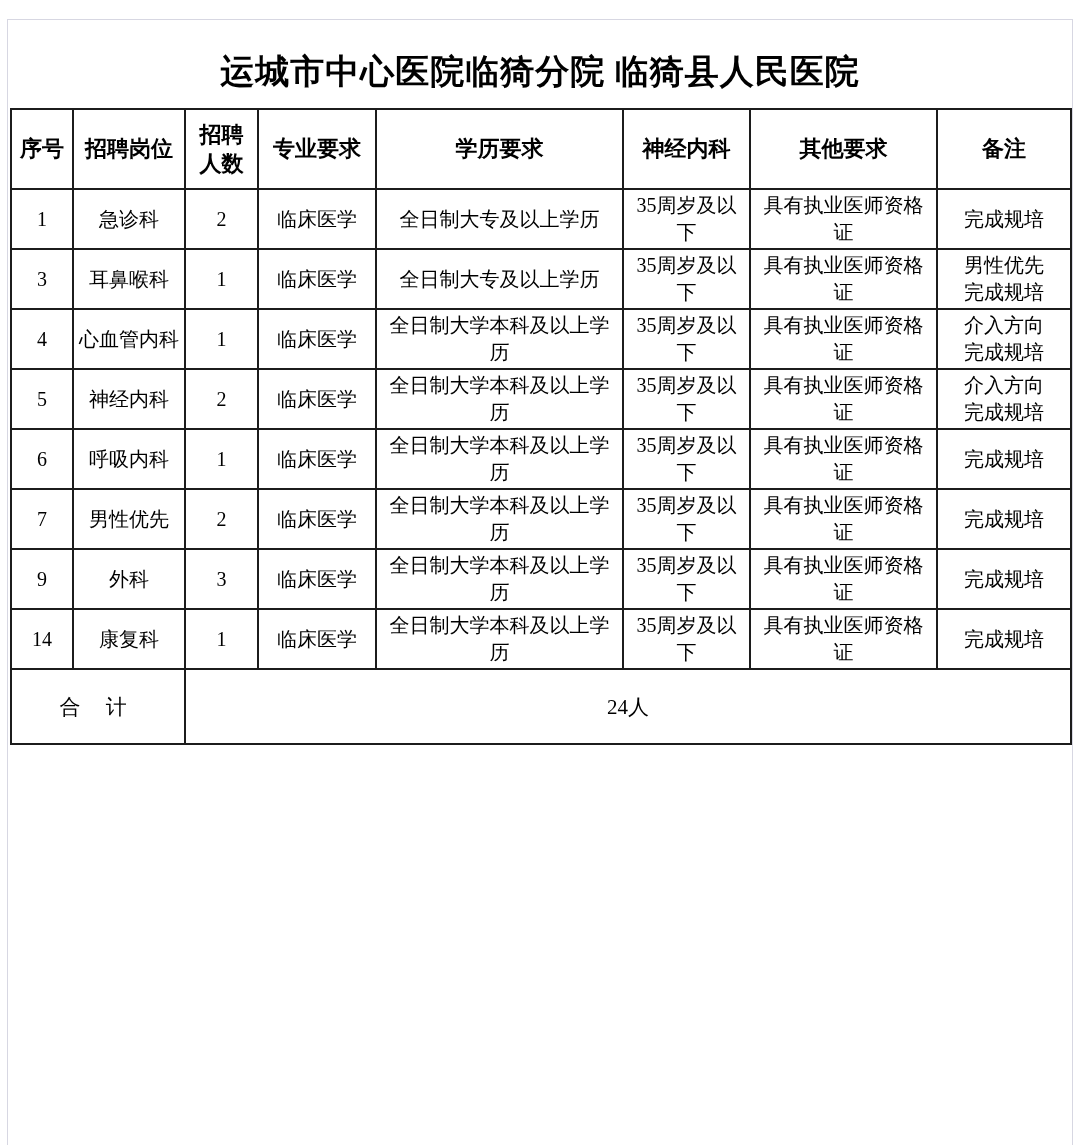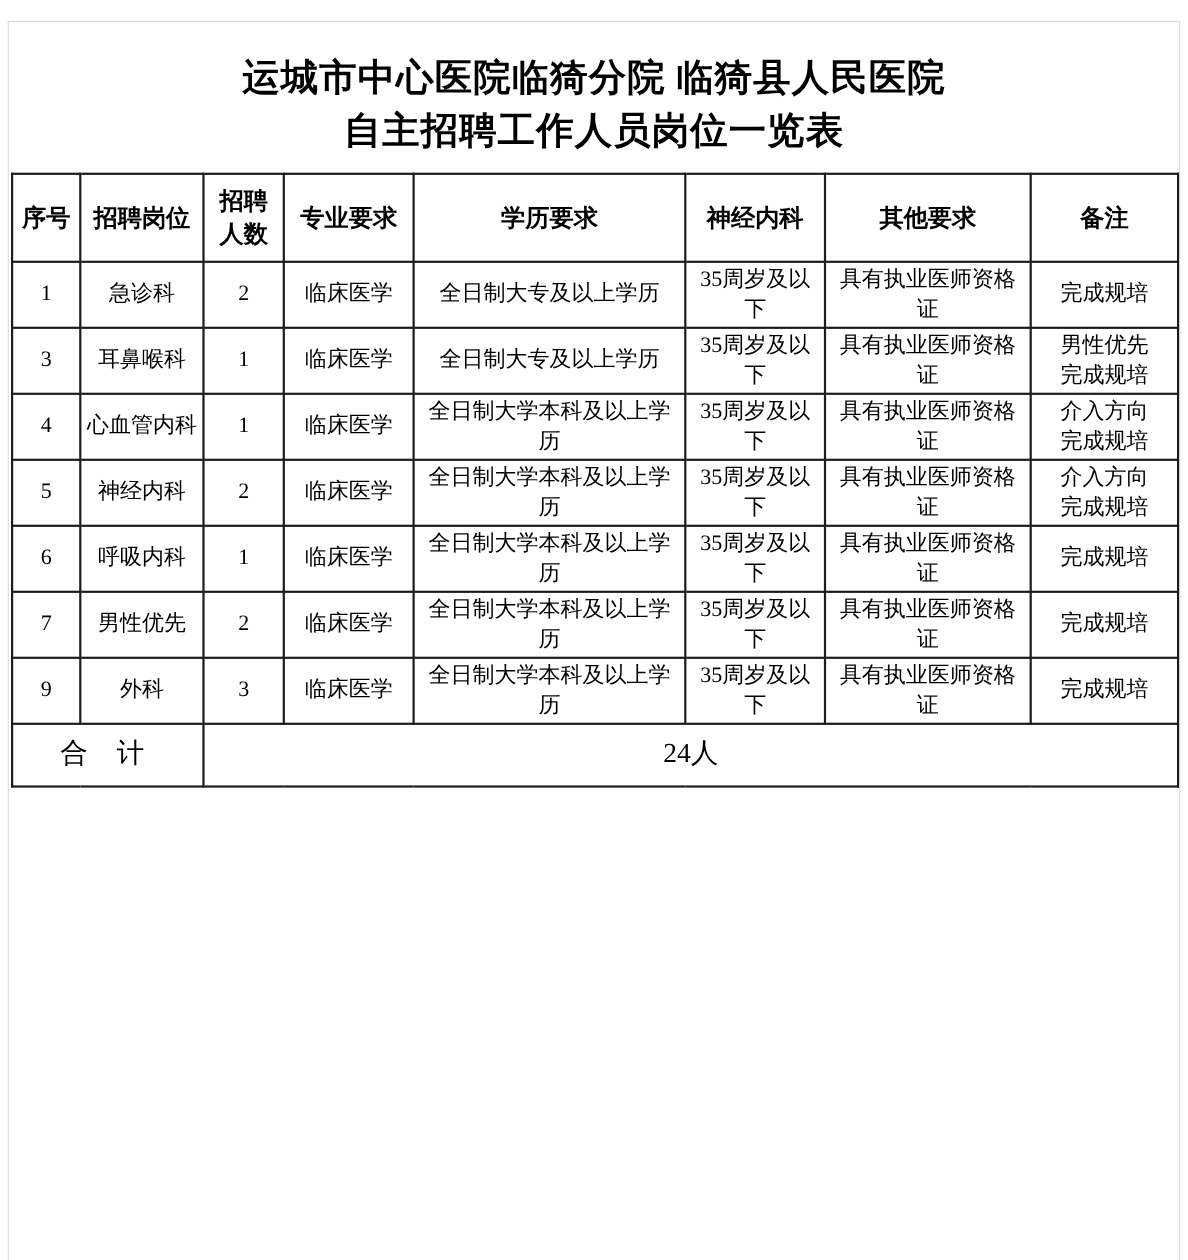--- a/index.html
+++ b/index.html
@@ -56,42 +56,41 @@
     font-weight: bold;
     height: 80px;
     line-height: 1.35;
   }
   table.roster td {
     font-size: 20px;
     height: 59px;
     line-height: 1.35;
   }
   table.roster tfoot td {
-    height: 57px;
-    font-size: 25px;
+    height: 75px;
+    font-size: 21px;
   }
   .col-no       { width: 62px;  }
   .col-position { width: 112px; }
   .col-count    { width: 73px;  }
   .col-major    { width: 118px; }
   .col-edu      { width: 247px; }
   .col-age      { width: 127px; }
   .col-other    { width: 187px; }
   .col-note     { width: 134px; }
   .footer-label { letter-spacing: 10px; }
 </style>
 </head>
 <body>
 
 <div class="canvas">
   <div class="page-border"></div>
 
   <div class="doc-title">
     <div>运城市中心医院临猗分院 临猗县人民医院</div>
-    <div>自主招聘工作人员岗位一览表</div>
   </div>
 
   <table class="roster">
     <colgroup>
       <col class="col-no">
         <col class="col-position">
         <col class="col-count">
         <col class="col-major">
       <col class="col-edu">
         <col class="col-age">
@@ -177,20 +176,30 @@
         <tr>
           <td>9</td>
           <td>外科</td>
           <td>3</td>
           <td>临床医学</td>
           <td>全日制大学本科及以上学历</td>
           <td>35周岁及以下</td>
           <td>具有执业医师资格证</td>
           <td>完成规培</td>
         </tr>
+        <tr>
+          <td>14</td>
+          <td>康复科</td>
+          <td>1</td>
+          <td>临床医学</td>
+          <td>全日制大学本科及以上学历</td>
+          <td>35周岁及以下</td>
+          <td>具有执业医师资格证</td>
+          <td>完成规培</td>
+        </tr>
       </tbody>
     <tfoot>
       <tr>
         <td colspan="2" class="footer-label">合 计</td>
         <td colspan="6">24人</td>
       </tr>
     </tfoot>
   </table>
 </div>
 

